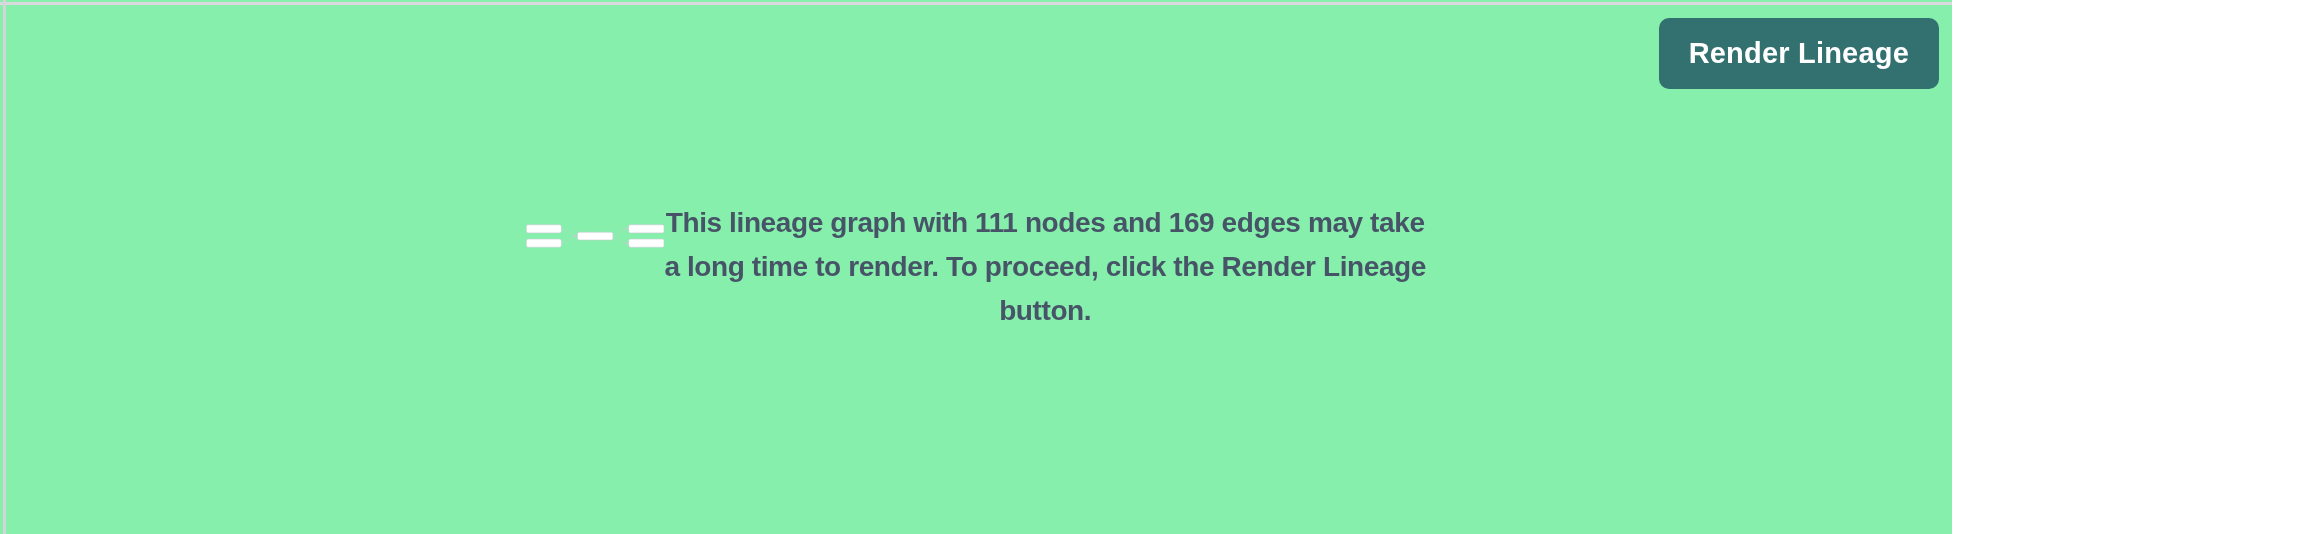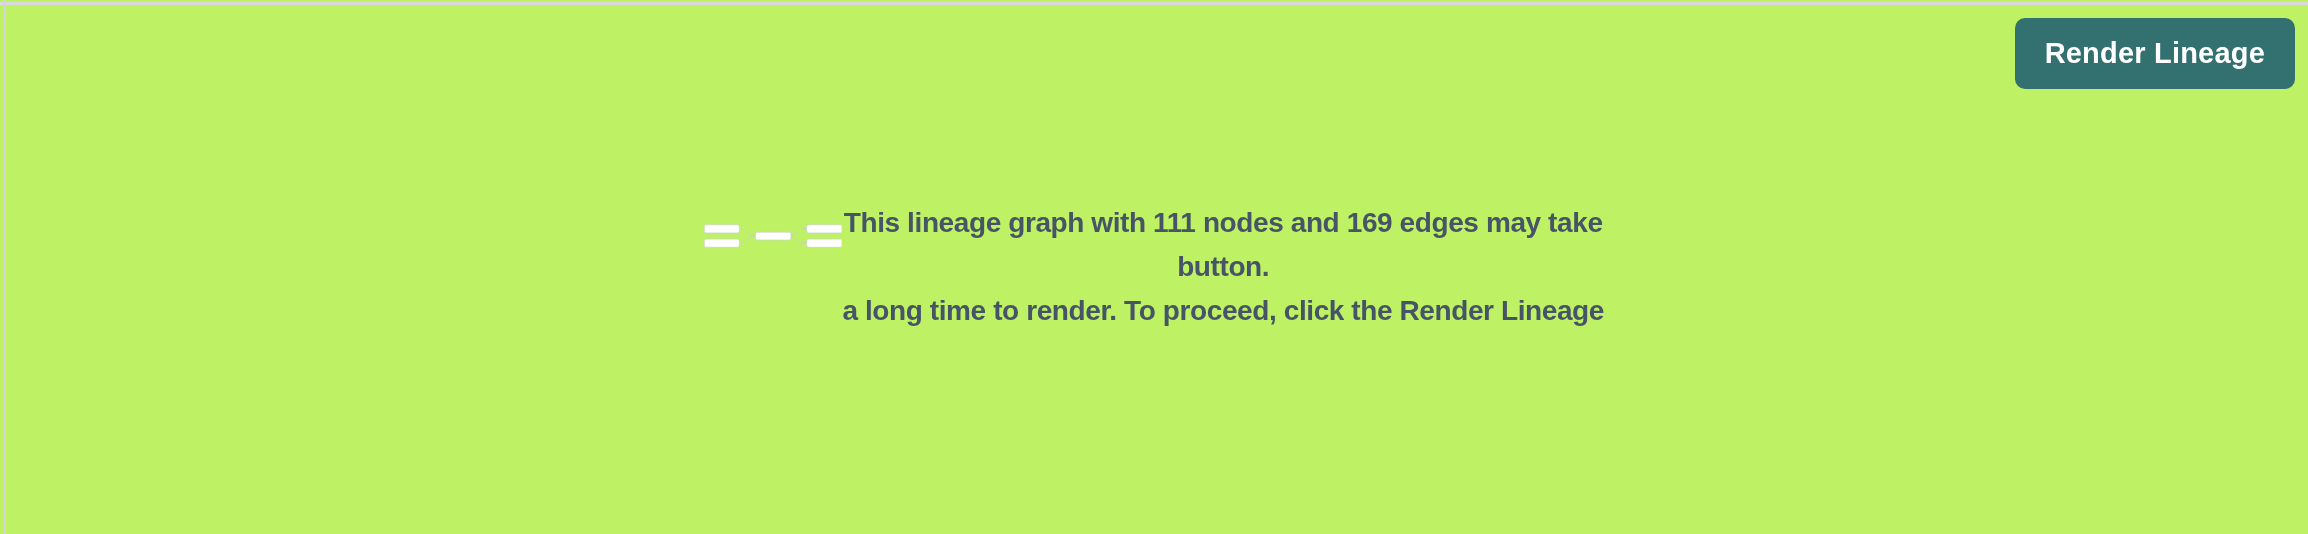--- a/index.html
+++ b/index.html
@@ -4,22 +4,22 @@
 <style>
   * { margin: 0; padding: 0; box-sizing: border-box; }
   html, body {
     width: 2308px; height: 534px;
     background: #ffffff;
     font-family: "Liberation Sans", "DejaVu Sans", sans-serif;
     overflow: hidden;
   }
   .panel {
     position: relative;
-    width: 2308px; height: 534px;
-    background: #bef264;
+    width: 1952px; height: 534px;
+    background: #86efac;
   }
   .border-top {
     position: absolute; top: 2px; left: 0; right: 0; height: 3px;
     background: #dadade;
   }
   .border-left {
     position: absolute; top: 0; bottom: 0; left: 3px; width: 3px;
     background: #d5d5d9;
   }
   .render-btn {
@@ -85,18 +85,18 @@
         <rect x="2" y="2" width="193" height="45" rx="9"></rect>
         <rect x="2" y="81" width="193" height="45" rx="9"></rect>
         <rect x="284" y="43" width="196" height="43" rx="9"></rect>
         <rect x="567" y="2" width="195" height="45" rx="9"></rect>
         <rect x="567" y="81" width="195" height="45" rx="9"></rect>
       </g>
     </svg>
 
     <div class="message">
       <div class="line">This lineage graph with 111 nodes and 169 edges may take</div>
+      <div class="line">a long time to render. To proceed, click the Render Lineage</div>
       <div class="line">button.</div>
-      <div class="line">a long time to render. To proceed, click the Render Lineage</div>
     </div>
 
   </div>
 </div>
 
 </body></html>

